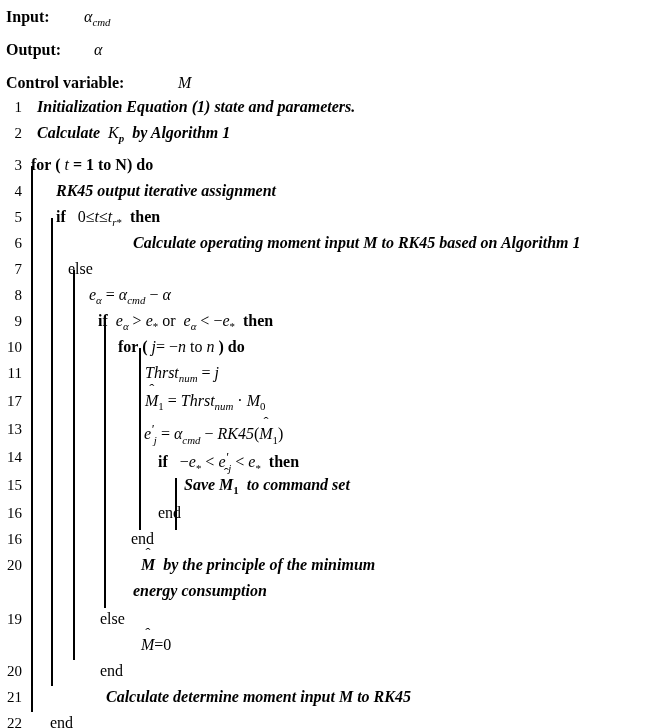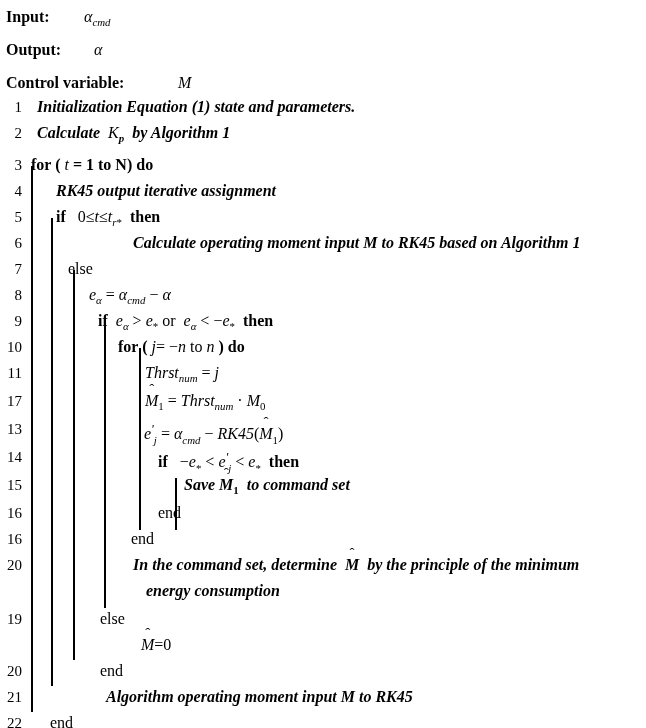--- a/index.html
+++ b/index.html
@@ -82,21 +82,20 @@
   .code.math {
     font-style: italic;
     font-weight: normal;
   }
   .wrap2 {
     position: absolute;
     font-size: 16px;
     line-height: 22px;
     font-style: italic;
     font-weight: bold;
-    margin-left: 13px;
   }
 
   
   .kwb { font-weight: bold; font-style: normal; text-align: right; }
   .mi  { font-style: italic; font-weight: normal; }
   .up  { font-style: normal; font-weight: normal; }
 
   
   sub { font-size: 0.68em; font-style: italic; }
   sub.rm { font-style: normal; }
@@ -275,21 +274,21 @@
   </div>
 
   <div class="row" style="top:528px">
     <span class="num">16</span>
     <span class="code kw" style="left:131px">end</span>
   </div>
 
   <div class="row" style="top:554px">
     <span class="num">20</span>
     <span class="code it" style="left:133px">
-      <span>In the command set, determine</span>&nbsp;&nbsp;<span class="hat"><span class="hatmark">ˆ</span><span>M</span></span>&nbsp;&nbsp;<span>by the principle of the minimum</span>
+      &nbsp;&nbsp;<span class="hat"><span class="hatmark">ˆ</span><span>M</span></span>&nbsp;&nbsp;<span>by the principle of the minimum</span>
     </span>
   </div>
   <div class="row" style="top:580px">
     <span class="wrap2" style="left:133px; top:0">energy consumption</span>
   </div>
 
   <div class="row" style="top:608px">
     <span class="num">19</span>
     <span class="code kw" style="left:100px">else</span>
   </div>
@@ -300,21 +299,21 @@
     </span>
   </div>
 
   <div class="row" style="top:660px">
     <span class="num">20</span>
     <span class="code kw" style="left:100px">end</span>
   </div>
 
   <div class="row" style="top:686px">
     <span class="num">21</span>
-    <span class="code it" style="left:106px">Algorithm operating moment input M to RK45</span>
+    <span class="code it" style="left:106px">Calculate determine moment input M to RK45</span>
   </div>
 
   <div class="row" style="top:686px"></div>
 
   <div class="row" style="top:686px;"></div>
 
 </div>
 
 <div style="position:absolute; left:0; top:686px; width:646px;">
   <div class="row" style="top:26px">

